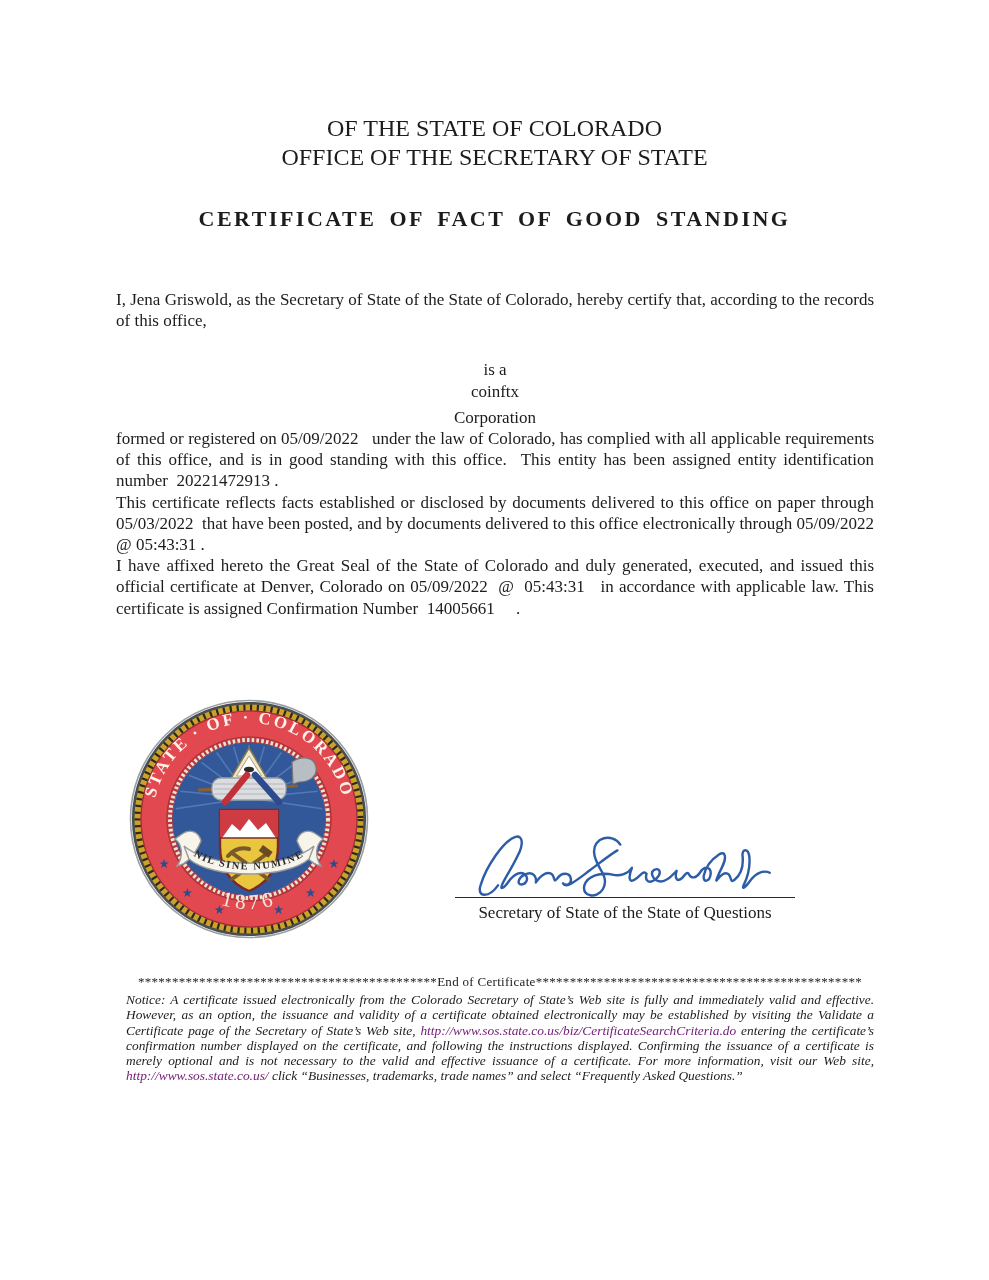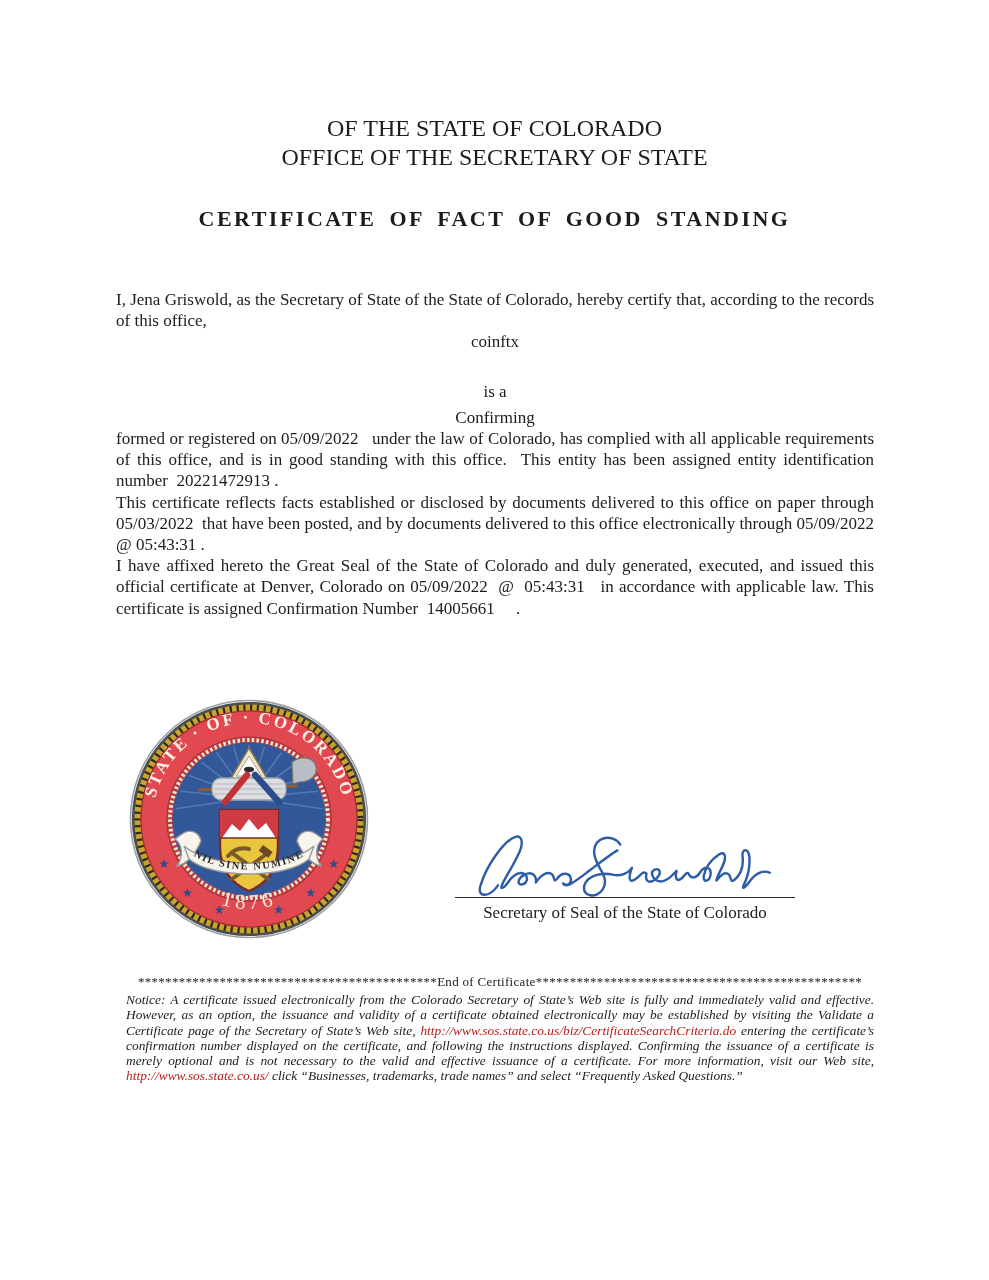--- a/index.html
+++ b/index.html
@@ -27,39 +27,39 @@
 
   .sig-block{position:absolute;top:824px;left:455px;width:344px;}
   .sig-script{display:block;margin-left:10px;margin-bottom:-7px;}
   .sig-line{border-top:1.6px solid #2a2a2a;width:340px;}
   .sig-label{text-align:center;font-size:17px;padding-top:5px;width:340px;}
 
   .footer-block{position:absolute;top:974px;left:126px;width:748px;}
   .asterisk-line{font-size:13px;line-height:16px;text-align:center;white-space:nowrap;overflow:hidden;letter-spacing:0.3px;}
   .notice{font-size:13.4px;line-height:15.3px;font-style:italic;text-align:justify;margin-top:2px;}
   .np-underline{}
-  .np-link{color:#b91c1c;}
+  .np-link{color:#701a75;}
 </style>
 </head>
 <body>
 
 <div class="page">
 
   <div class="header-block">
     <div>OF THE STATE OF COLORADO</div>
     <div>OFFICE OF THE SECRETARY OF STATE</div>
   </div>
 
   <div class="doc-title">CERTIFICATE OF FACT OF GOOD STANDING</div>
 
   <div class="body-block">
     <p>I, Jena Griswold, as the Secretary of State of the State of Colorado, hereby certify that, according to the records of this office,</p>
+    <div class="centerline gap-isa">is a</div>
     <div class="centerline">coinftx</div>
-    <div class="centerline gap-isa">is a</div>
-    <div class="centerline gap-corp">Confirming</div>
+    <div class="centerline gap-corp">Corporation</div>
     <p class="gap-p2">formed or registered on 05/09/2022 &nbsp; under the law of Colorado, has complied with all applicable requirements of this office, and is in good standing with this office. &nbsp;This entity has been assigned entity identification number &nbsp;20221472913 .</p>
     <p class="gap-p3">This certificate reflects facts established or disclosed by documents delivered to this office on paper through 05/03/2022 &nbsp;that have been posted, and by documents delivered to this office electronically through 05/09/2022 @ 05:43:31 .</p>
     <p class="gap-p4">I have affixed hereto the Great Seal of the State of Colorado and duly generated, executed, and issued this official certificate at Denver, Colorado on 05/09/2022 &nbsp;@&nbsp; 05:43:31 &nbsp; in accordance with applicable law. This certificate is assigned Confirmation Number &nbsp;14005661 &nbsp;&nbsp;&nbsp;&nbsp;.</p>
   </div>
 
   <div class="seal-wrap">
     <svg width="242" height="242" viewBox="0 0 242 242" xmlns="http://www.w3.org/2000/svg">
       <defs>
         <path id="ringPath" d="M 25,121 A 96,96 0 1 1 217,121" fill="none"></path>
         <path id="yearPath" d="M 31,121 A 90,90 0 0 0 211,121" fill="none"></path>
@@ -156,21 +156,21 @@
   </div>
 
   <div class="sig-block">
     <svg class="sig-script" width="330" height="80" viewBox="0 0 340 80" xmlns="http://www.w3.org/2000/svg">
       <g stroke="#2e5da8" stroke-width="2.5" fill="none" stroke-linecap="round" stroke-linejoin="round">
         <path d="M 34,62 C 24,76 12,74 16,62 C 22,42 40,16 52,12 C 60,10 60,20 55,30 C 48,45 40,56 38,62 C 36,67 40,65 45,58 C 51,50 58,47 62,51 C 66,55 63,62 57,61 C 53,60 56,52 64,50 C 71,48 74,54 73,59 C 79,50 86,47 90,51 C 93,55 91,60 95,55 C 100,48 108,49 109,55 C 110,61 104,63 101,60 C 104,66 116,56 128,47 C 140,38 150,30 157,26"></path>
         <path d="M 160,20 C 152,8 132,12 133,28 C 134,44 150,52 142,66 C 136,76 120,74 123,62 C 126,52 140,48 152,51 C 160,53 168,50 172,44 C 168,54 169,60 175,56 C 181,52 184,46 187,50 C 185,58 190,61 197,55 C 203,50 201,43 195,46 C 190,49 194,58 202,58 C 209,58 214,51 218,47 C 216,54 218,59 223,55 C 227,51 229,47 231,51 C 233,55 238,55 242,49 C 247,41 254,43 253,51 C 252,58 245,60 246,52 C 248,42 256,34 262,30 C 268,26 270,33 265,43 C 261,51 257,60 260,56 C 263,52 268,47 272,51 C 275,55 273,60 278,56 C 284,51 287,42 286,32 C 285,24 292,23 293,33 C 294,45 290,56 287,62 C 285,67 289,64 294,57 C 300,49 308,46 314,49"></path>
       </g>
     </svg>
     <div class="sig-line"></div>
-    <div class="sig-label">Secretary of Seal of the State of Colorado</div>
+    <div class="sig-label">Secretary of State of the State of Questions</div>
   </div>
 
   <div class="footer-block">
     <div class="asterisk-line"><span>********************************************</span><span>End of Certificate</span><span>************************************************</span></div>
     <div class="notice"><span class="np-underline">Notice: A certificate issued electronically from the Colorado Secretary of State’s Web site is fully and immediately valid and effective.</span><span class="np-plain"> However, as an option, the issuance and validity of a certificate obtained electronically may be established by visiting the Validate a Certificate page of the Secretary of State’s Web site, </span><span class="np-link">http://www.sos.state.co.us/biz/CertificateSearchCriteria.do</span><span class="np-plain"> entering the certificate’s confirmation number displayed on the certificate, and following the instructions displayed. </span><span class="np-underline">Confirming the issuance of a certificate is merely optional and is not necessary to the valid and effective issuance of a certificate</span><span class="np-plain">. For more information, visit our Web site, </span><span class="np-link">http://www.sos.state.co.us/</span><span class="np-plain"> click “Businesses, trademarks, trade names” and select “Frequently Asked Questions.”</span></div>
   </div>
 
 </div>
 
 </body></html>

